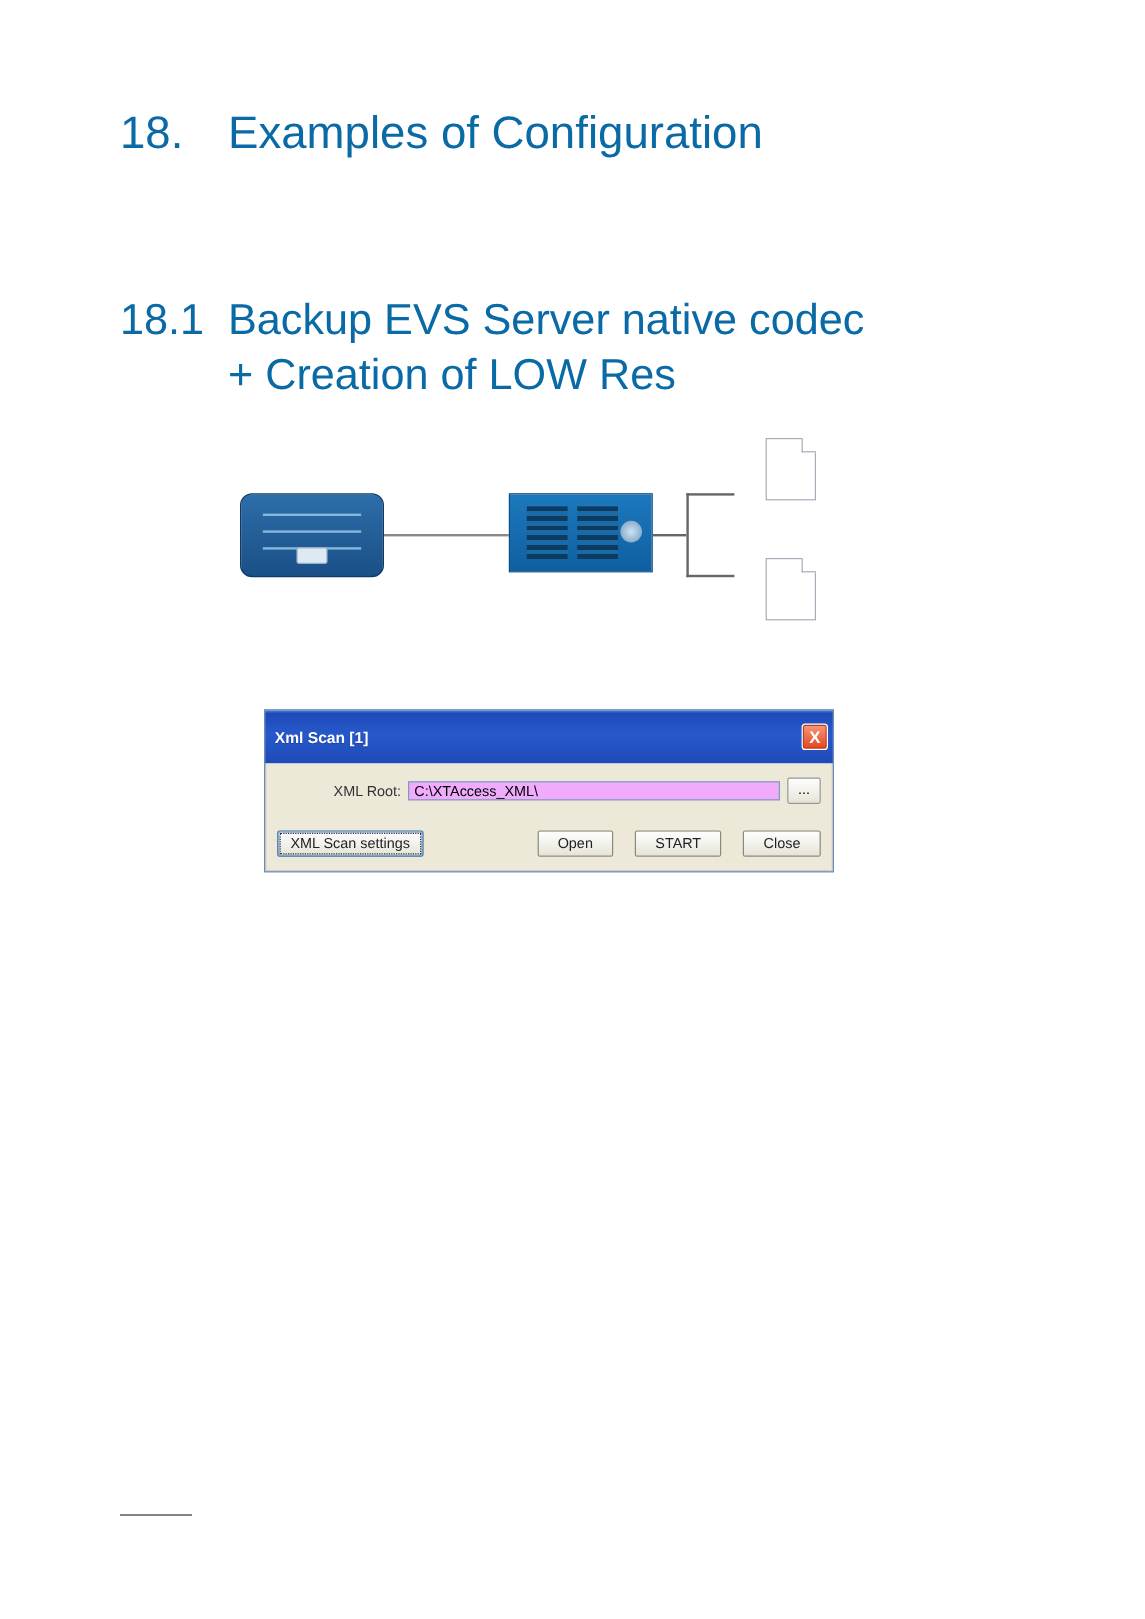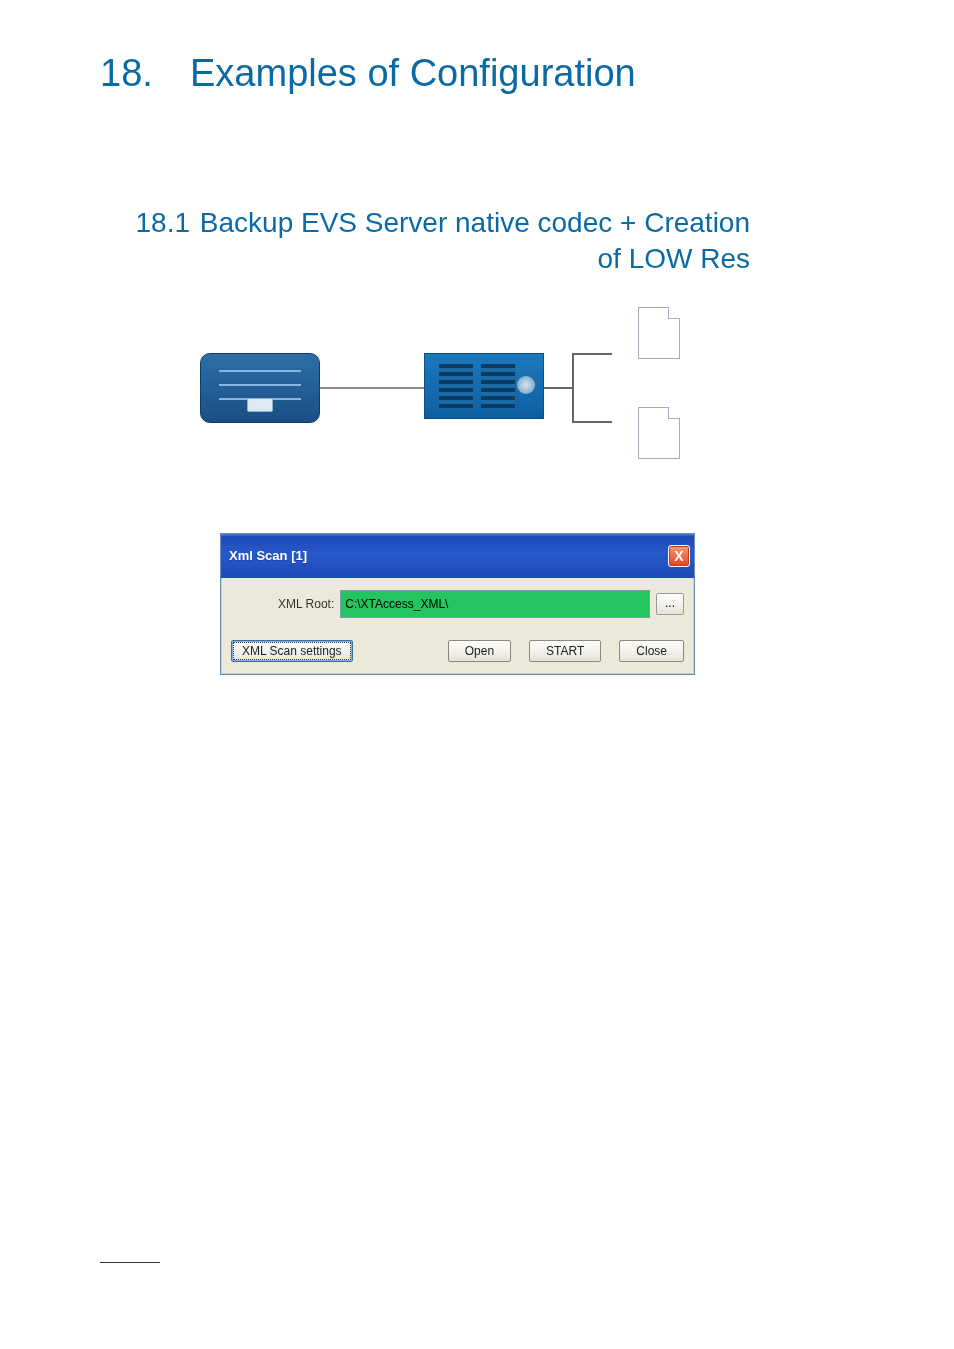--- a/index.html
+++ b/index.html
@@ -1,23 +1,23 @@
 <!DOCTYPE html>
 <html><head>
 <meta charset="utf-8">
 <style>
   * { box-sizing: border-box; margin: 0; padding: 0; }
   html, body { width: 954px; height: 1349px; background: #fff; font-family: Arial, Helvetica, sans-serif; }
-  .page { padding: 52px 90px 40px 100px; position: relative; height: 100%; }
+  .page { padding: 90px 90px 40px 100px; position: relative; height: 100%; }
 
   .h1 { display: flex; color: #0a6aa6; font-size: 38px; font-weight: 400; margin-bottom: 110px; }
   .h1-num { width: 90px; flex: none; }
   .h1-text { }
 
-  .h2 { display: flex; color: #0a6aa6; font-size: 28px; font-weight: 400; margin-bottom: 36px; line-height: 1.28; text-align: right; }
+  .h2 { display: flex; color: #0a6aa6; font-size: 36px; font-weight: 400; margin-bottom: 36px; line-height: 1.28; }
   .h2-num { width: 90px; flex: none; }
   .h2-text { max-width: 560px; }
 
   
   .diagram { position: relative; height: 180px; margin-left: 100px; width: 520px; margin-bottom: 40px; }
   .server1 {
     position: absolute; left: 0; top: 40px; width: 120px; height: 70px;
     background: linear-gradient(#2d6ea8,#1a4f86); border: 1px solid #0e3a66; border-radius: 10px;
   }
   .server1::before, .server1::after {
@@ -51,21 +51,21 @@
 
   
   .dialog { margin-left: 120px; width: 475px; border: 1px solid #6a8bb7; background: #ece9d8; font-size: 12px; font-family: Tahoma, Arial, sans-serif; box-shadow: 0 0 0 1px #d0cfc3 inset; }
   .titlebar { height: 44px; background: linear-gradient(#4a7dd6 0%, #1e49b8 6%, #2759cc 45%, #1e49b8 100%); display: flex; align-items: center; padding: 0 4px 0 8px; }
   .titlebar-text { color: #fff; font-weight: bold; font-size: 13px; flex: 1; text-shadow: 0 1px 1px rgba(0,0,0,0.25); }
   .closex { width: 22px; height: 22px; background: linear-gradient(#f59a7a,#e4441f); border: 1px solid #fff; border-radius: 3px; color: #fff; font-weight: bold; display: flex; align-items: center; justify-content: center; font-size: 14px; line-height: 1; cursor: default; box-shadow: inset 0 0 0 1px #c33a17; }
 
   .body { padding: 12px 10px 4px 10px; }
   .row { display: flex; align-items: center; gap: 6px; }
   .lbl { color: #333; margin-left: 47px; }
-  .field { flex: 1; height: 28px; border: 1px solid #7f9db9; background: #22c55e; padding: 0 4px; font-family: Tahoma, Arial, sans-serif; font-size: 12px; }
+  .field { flex: 1; height: 16px; border: 1px solid #7f9db9; background: #f0abfc; padding: 0 4px; font-family: Tahoma, Arial, sans-serif; font-size: 12px; }
   .browse { width: 28px; height: 22px; border: 1px solid #999; background: linear-gradient(#fefefe,#e6e4d8); font-size: 12px; text-align: center; line-height: 18px; cursor: default; border-radius: 2px; }
 
   .btnrow { display: flex; gap: 18px; padding: 18px 10px 12px 10px; align-items: flex-start; }
   .btn { height: 22px; padding: 0 16px; border: 1px solid #8a8a7a; background: linear-gradient(#fefefe,#e6e4d8); border-radius: 2px; font-size: 12px; color: #222; display: inline-flex; align-items: center; justify-content: center; cursor: default; min-width: 62px; }
   .btn.focus { outline: 1px dotted #333; outline-offset: -3px; border: 1px solid #3a6ea5; box-shadow: 0 0 0 1px #89ade4 inset; padding: 0 10px; min-width: 110px; }
   .spacer { flex: 1; }
 
   .footrule { position: absolute; left: 100px; bottom: 86px; width: 60px; height: 1px; background: #333; }
 </style>
 </head>

